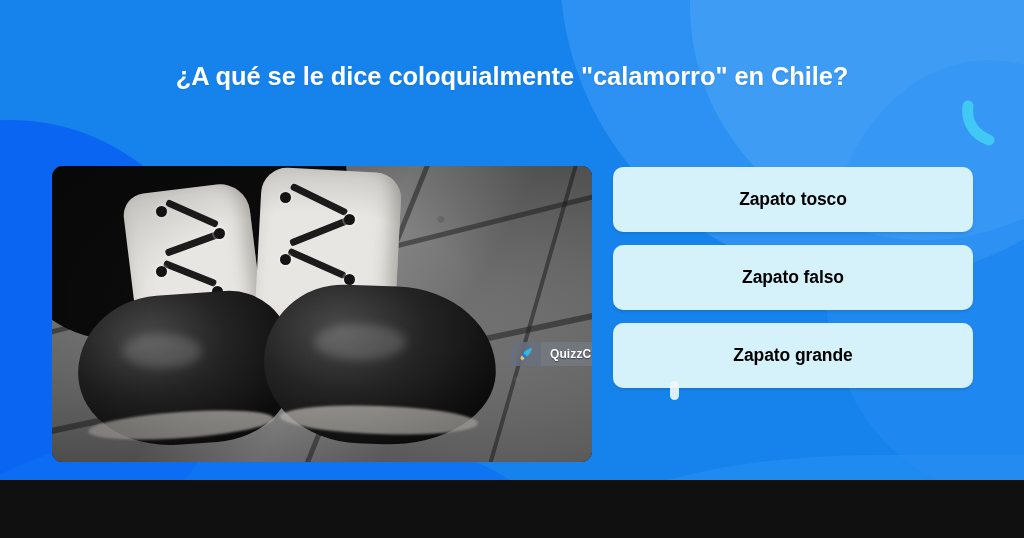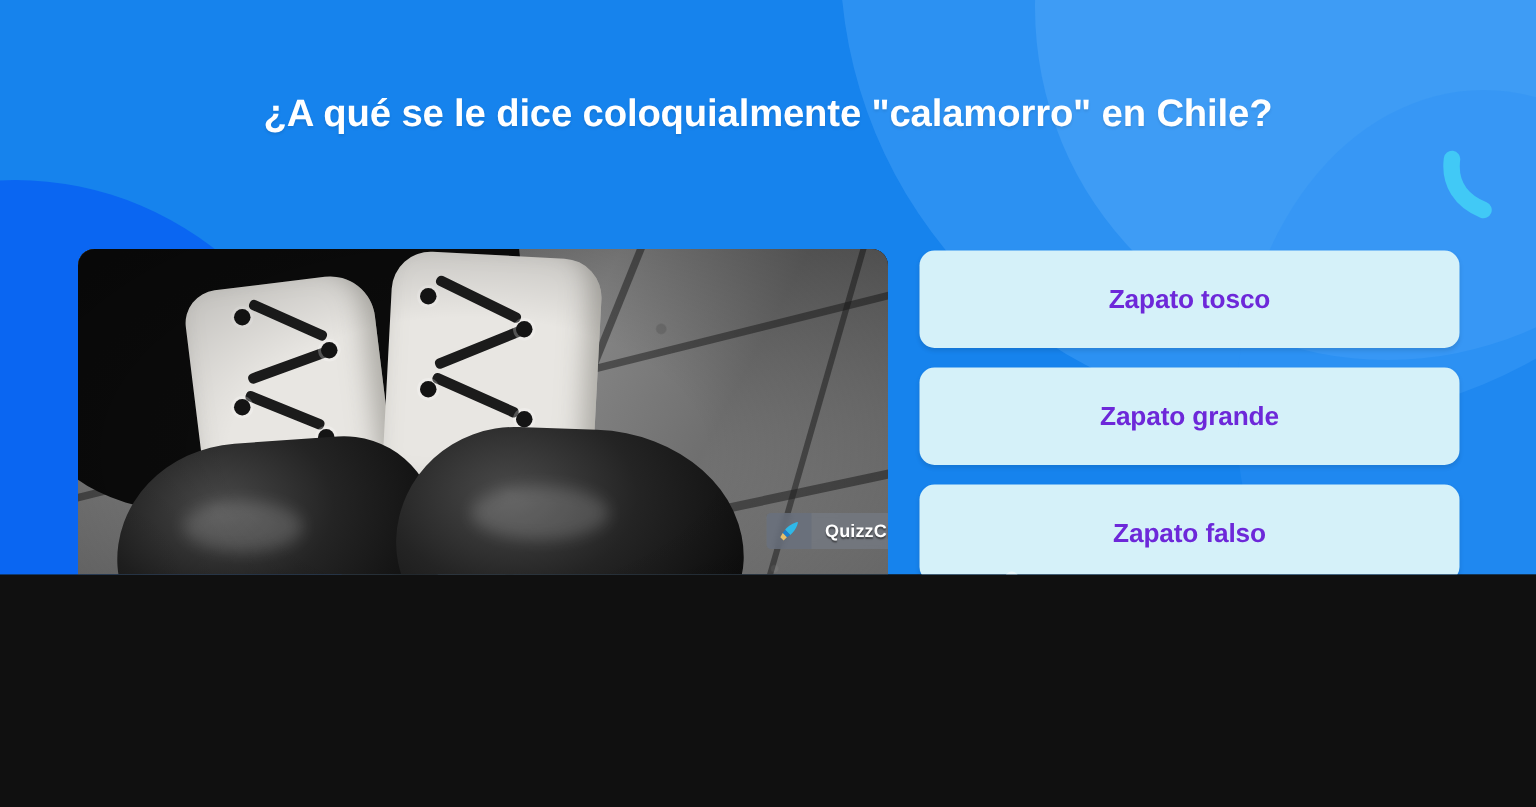--- a/index.html
+++ b/index.html
@@ -3,21 +3,21 @@
 <meta charset="utf-8">
 <style>
   html, body {
     margin: 0;
     padding: 0;
     background: #101010;
   }
   #stage {
     position: relative;
     width: 1024px;
-    height: 383px;
+    height: 480px;
     overflow: hidden;
     background: #1683ed;
     font-family: "Liberation Sans", sans-serif;
   }
 
   
   .bg-layer {
     position: absolute;
     inset: 0;
     overflow: hidden;
@@ -263,21 +263,21 @@
     flex-direction: column;
     gap: 13px;
   }
   .answer {
     height: 65px;
     border-radius: 10px;
     background: #d5f1f9;
     display: flex;
     align-items: center;
     justify-content: center;
-    color: #6d28d9;
+    color: #000000;
     font-size: 17.5px;
     font-weight: 700;
     letter-spacing: -0.1px;
     box-shadow: 0 2px 3px rgba(0,0,0,.10);
     user-select: none;
   }
 
   
   .cursor-artifact {
     position: absolute;
@@ -357,22 +357,22 @@
       </span>
       <span class="wm-text">QuizzClub</span>
     </div>
   </div>
 
   <div class="answers">
     <div class="answer">
       <span>Zapato tosco</span>
     </div>
     <div class="answer">
+      <span>Zapato falso</span>
+    </div>
+    <div class="answer">
       <span>Zapato grande</span>
     </div>
-    <div class="answer">
-      <span>Zapato falso</span>
-    </div>
   </div>
 
   <div class="cursor-artifact"></div>
 
 </div>
 
 </body></html>

